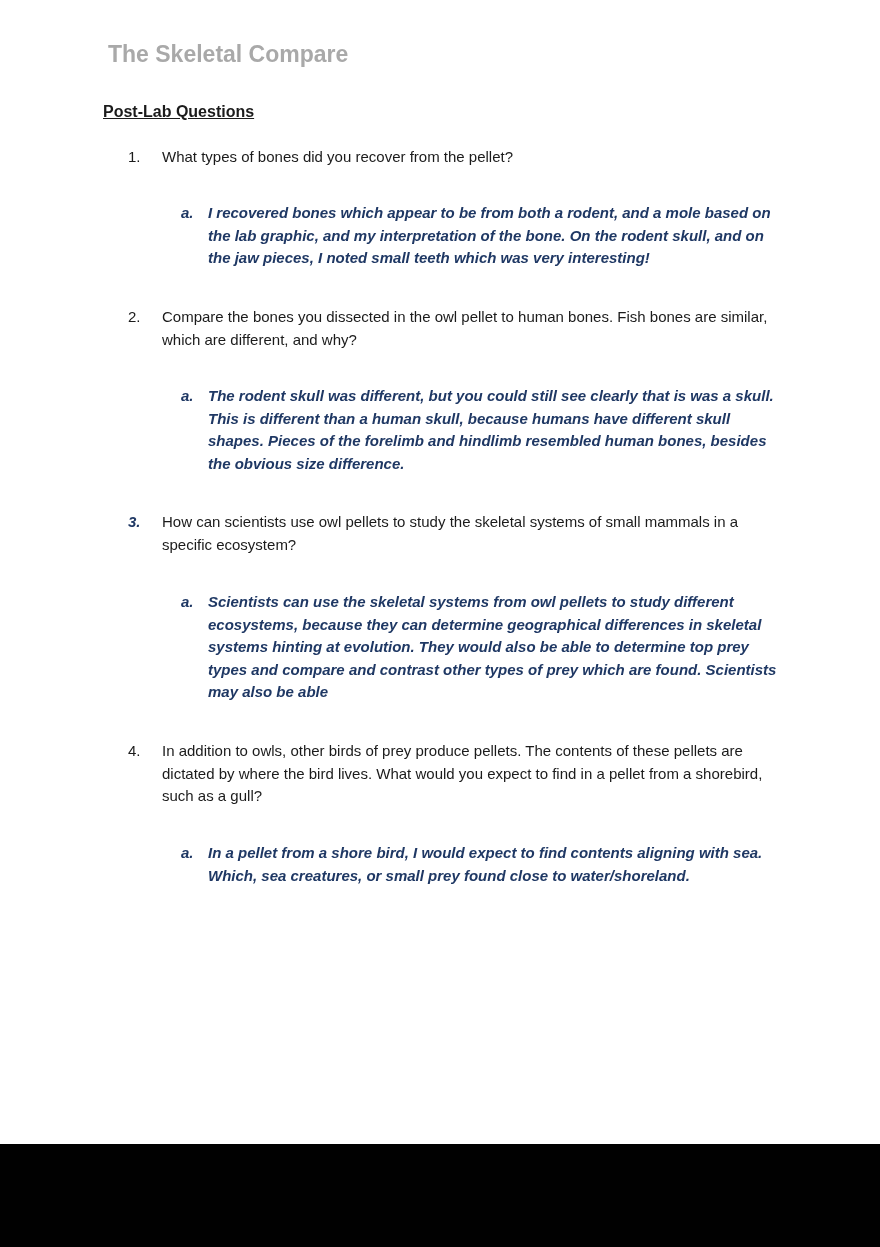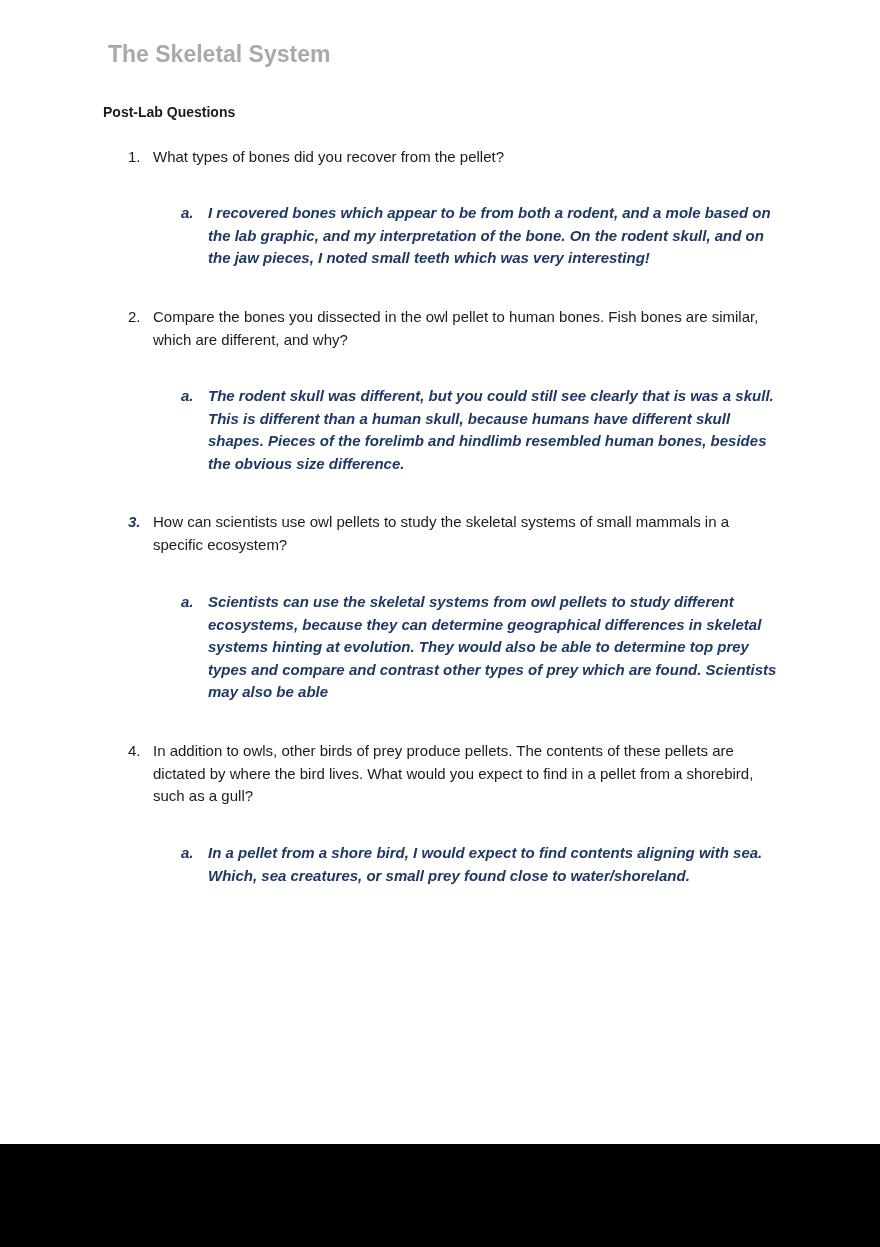--- a/index.html
+++ b/index.html
@@ -23,45 +23,46 @@
     font-size: 23px;
     line-height: 28px;
     font-weight: bold;
     color: var(--title-gray, #a9a9a9);
   }
   .section-heading {
     position: absolute;
     left: 103px;
     top: 100px;
     margin: 0;
-    font-size: 14px;
+    font-size: 16px;
     line-height: 24px;
     font-weight: bold;
     color: var(--body-text, #161616);
+    text-decoration: underline;
   }
   .q-block {
     position: absolute;
     left: 128px;
     width: 656px;
     font-size: 15px;
     line-height: 22.5px;
     color: var(--body-text, #1b1b1b);
   }
   .q-block .num {
     position: absolute;
     left: 0;
     top: 0;
   }
   .q-block .num.accent {
     color: var(--answer-navy, #1f3864);
     font-weight: bold;
     font-style: italic;
   }
   .q-block .qtext {
-    margin: 0 0 0 25px;
+    margin: 0 0 0 34px;
     width: 628px;
   }
   .a-block {
     position: absolute;
     left: 181px;
     width: 606px;
     font-size: 15px;
     line-height: 22.5px;
     font-weight: bold;
     font-style: italic;
@@ -83,21 +84,21 @@
     width: 880px;
     height: 103px;
     background: var(--footer-black, #010101);
   }
 </style>
 </head>
 <body>
 
 <div class="canvas">
 
-  <h1 class="doc-title">The Skeletal System</h1>
+  <h1 class="doc-title">The Skeletal Compare</h1>
   <h2 class="section-heading">Post-Lab Questions</h2>
 
   <div class="q-block" style="top:146px">
     <span class="num">1.</span>
     <p class="qtext">What types of bones did you recover from the pellet?</p>
   </div>
   <div class="a-block" style="top:202px">
     <span class="marker">a.</span>
     <p class="atext">I recovered bones which appear to be from both a rodent, and a mole based on the lab graphic, and my interpretation of the bone. On the rodent skull, and on the jaw pieces, I noted small teeth which was very interesting!</p>
   </div>

